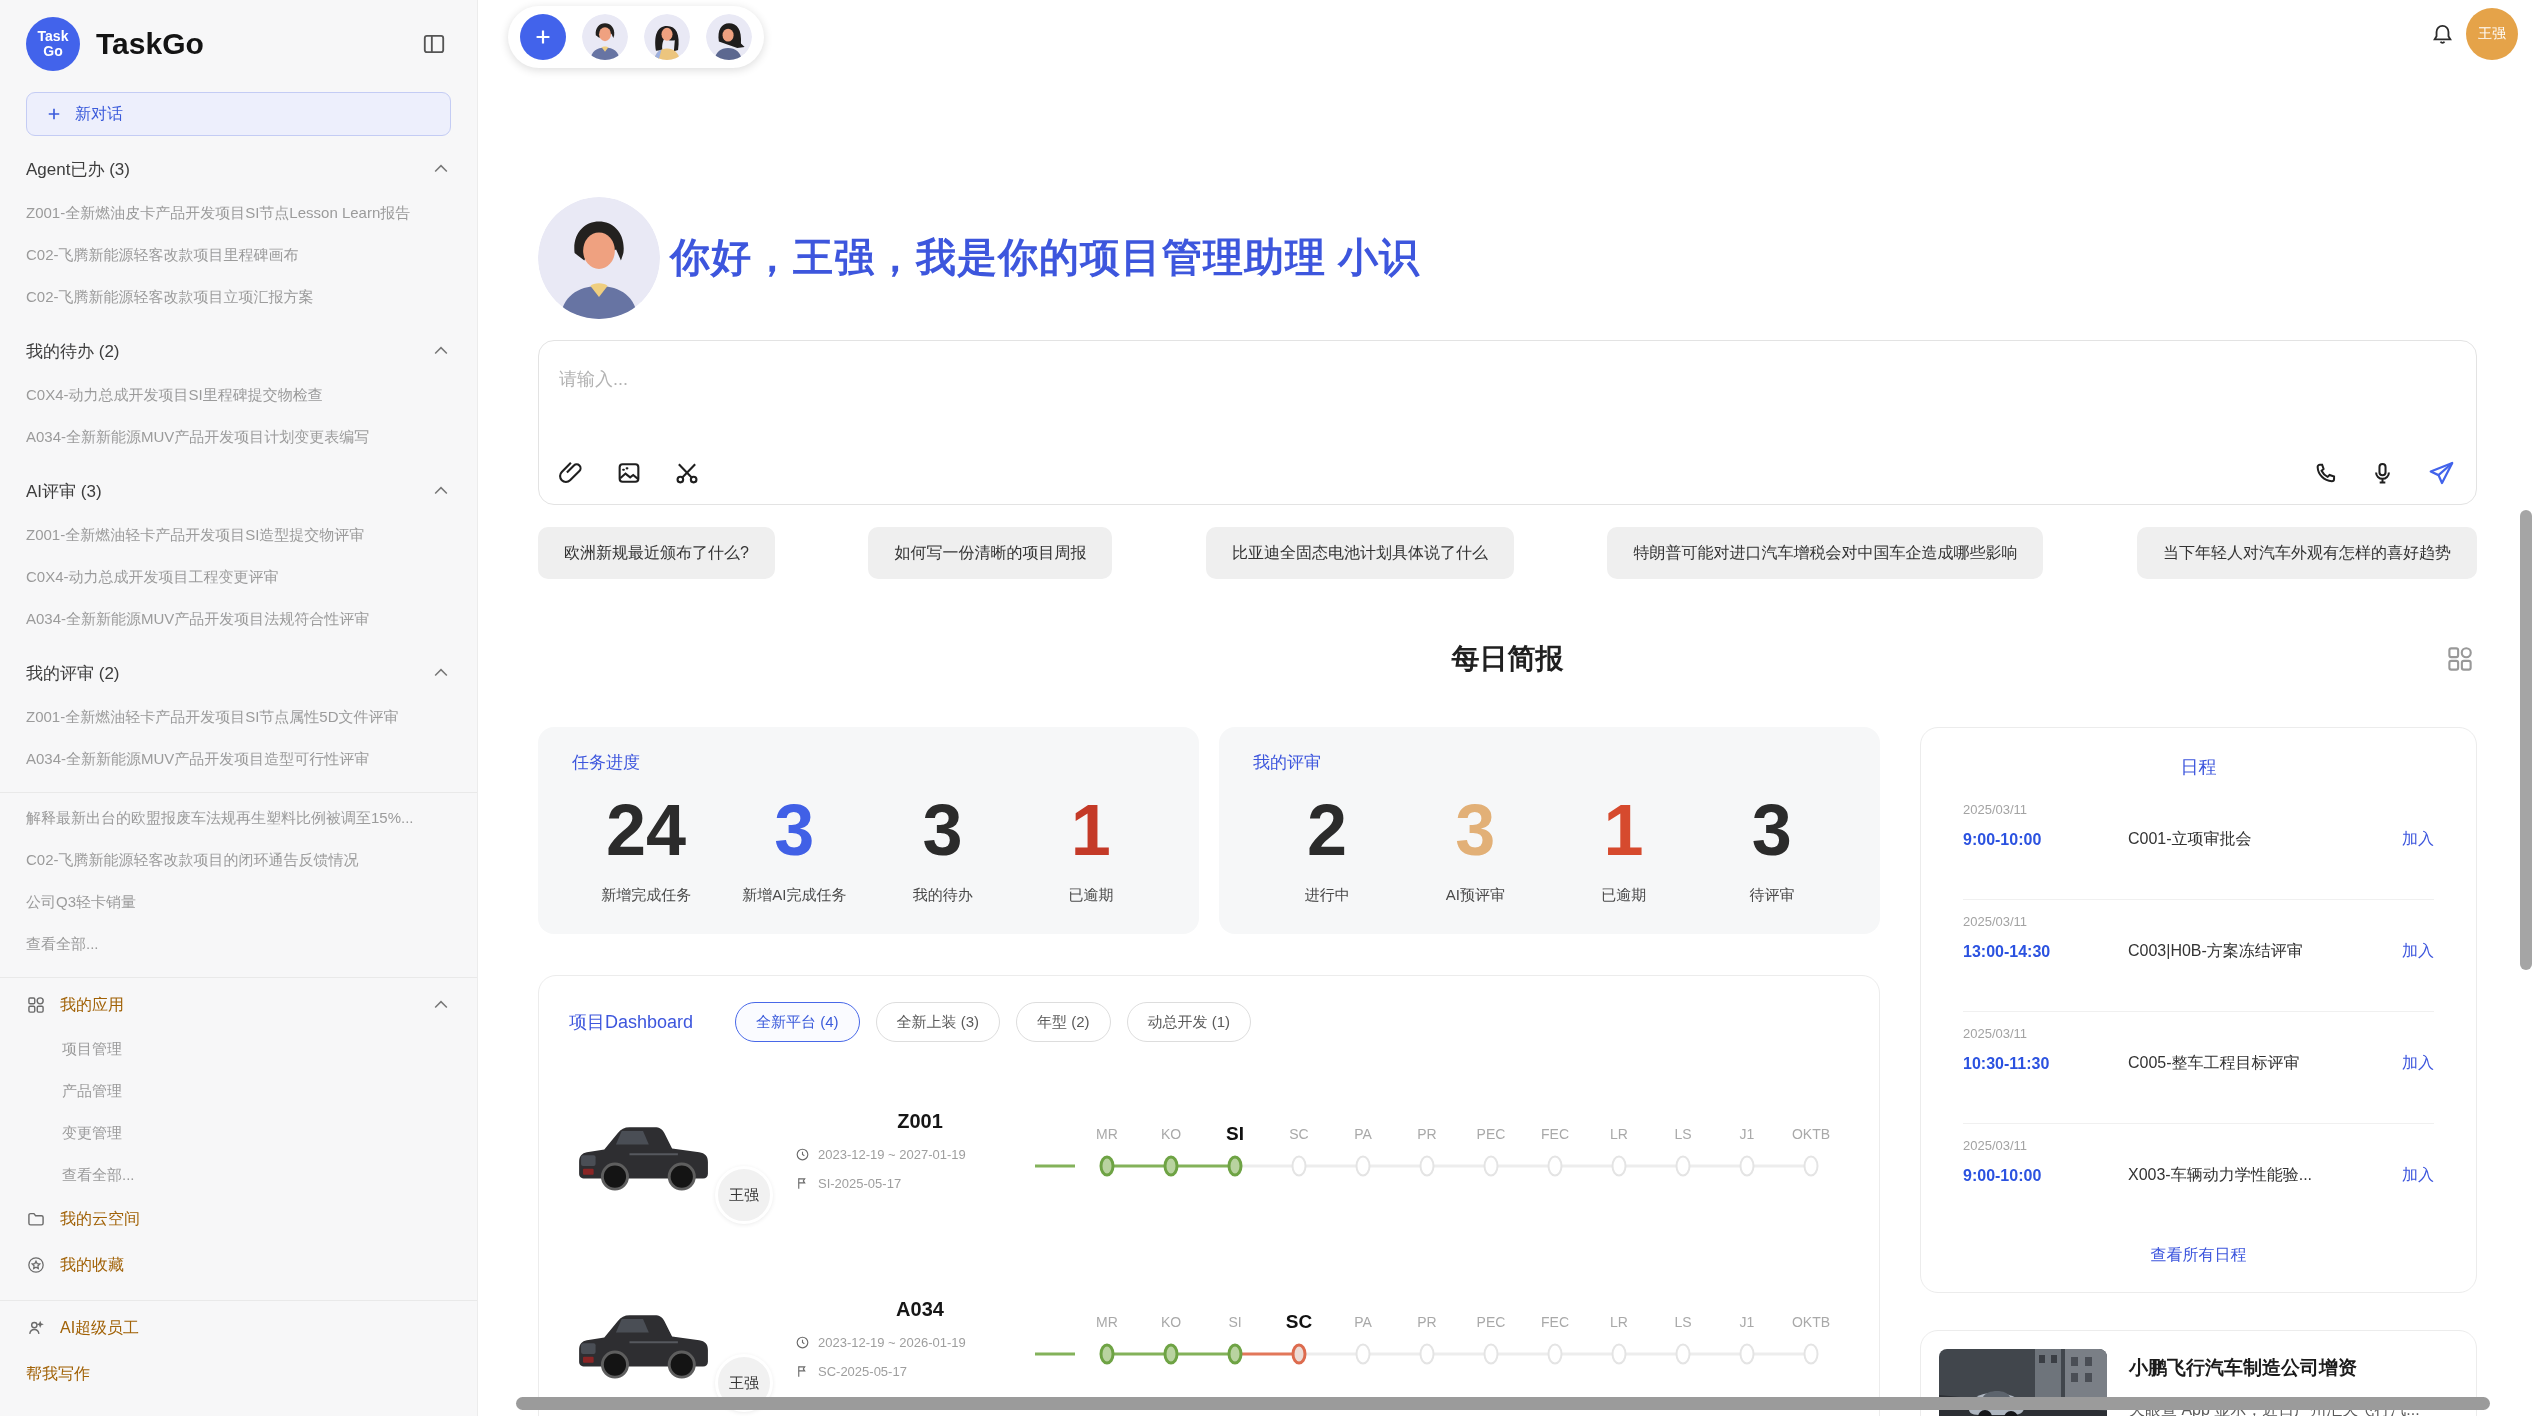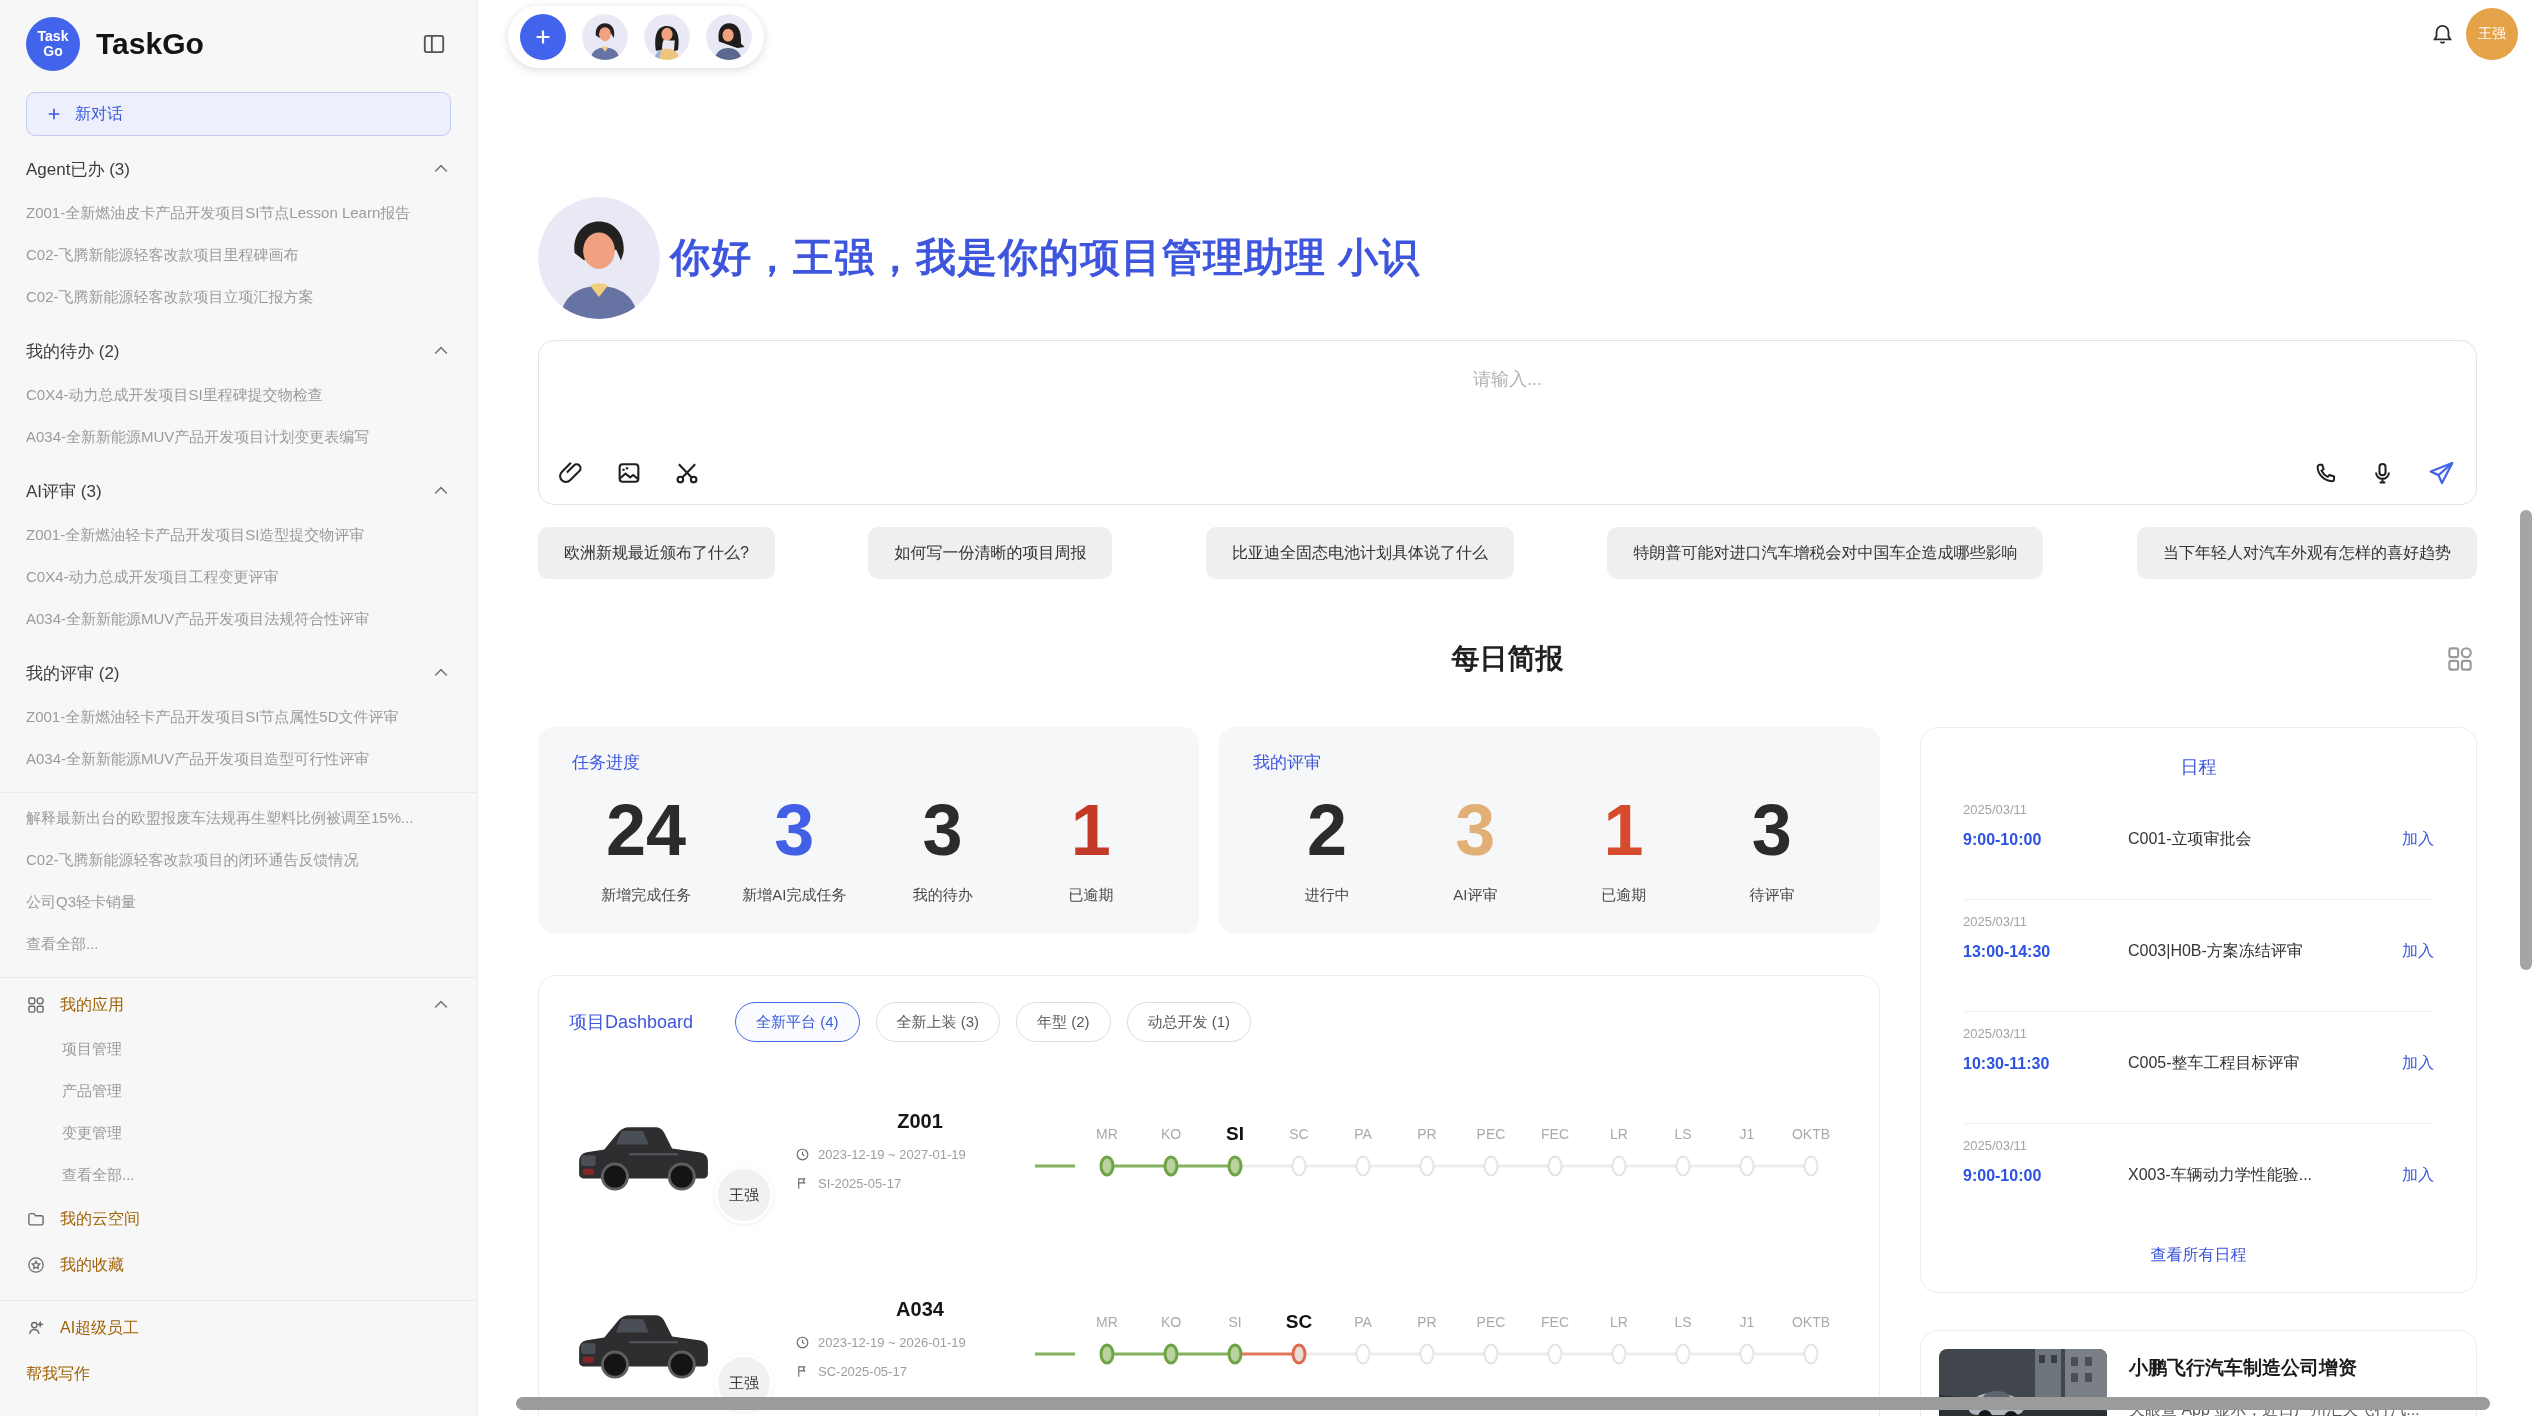--- a/index.html
+++ b/index.html
@@ -38,21 +38,21 @@
     color:#fff;font-size:14px;display:flex;align-items:center;justify-content:center;cursor:pointer;}
 
   .content{position:absolute;left:0;top:68px;width:2054px;padding:0 55px 0 60px;}
   .greet-row{display:flex;align-items:center;gap:10px;margin-top:127px;height:125px;}
   .greet-avatar{width:122px;height:122px;border-radius:50%;overflow:hidden;flex:none;}
   .greet-text{font-size:40px;font-weight:700;color:#3d56dd;letter-spacing:1px;}
 
   .input-card{margin-top:20px;height:165px;border:1px solid #e3e3e3;border-radius:16px;background:#fff;
     display:flex;flex-direction:column;}
   .input-card textarea{flex:1;border:none;outline:none;resize:none;font-family:inherit;font-size:18px;
-    color:#333;padding:26px 20px 0 20px;background:transparent;text-align:center;}
+    color:#333;padding:26px 20px 0 20px;background:transparent;}
   .input-card textarea::placeholder{color:#b3b3b3;}
   .input-tools{display:flex;align-items:center;justify-content:space-between;padding:0 20px 16px 18px;}
   .tool-grp{display:flex;align-items:center;gap:30px;}
   .tool-btn{color:#1f1f1f;cursor:pointer;display:flex;align-items:center;}
   .tool-btn.send{color:#4263eb;}
 
   .chips{display:flex;justify-content:space-between;gap:36px;margin-top:22px;}
   .chip{height:52px;line-height:52px;padding:0 26px;background:#efefef;border-radius:10px;font-size:16px;
     color:#333;white-space:nowrap;overflow:hidden;cursor:pointer;}
 
@@ -399,21 +399,21 @@
             </div>
             <div class="stat-card">
       <div class="stat-card-title">我的评审</div>
       <div class="stat-cols">
                 <div class="stat-col">
           <div class="stat-val" style="color:#2b2b2b">2</div>
           <div class="stat-label">进行中</div>
         </div>
                 <div class="stat-col">
           <div class="stat-val" style="color:#e2b077">3</div>
-          <div class="stat-label">AI评审</div>
+          <div class="stat-label">AI预评审</div>
         </div>
                 <div class="stat-col">
           <div class="stat-val" style="color:#d64a2e">1</div>
           <div class="stat-label">已逾期</div>
         </div>
                 <div class="stat-col">
           <div class="stat-val" style="color:#2b2b2b">3</div>
           <div class="stat-label">待评审</div>
         </div>
               </div>

